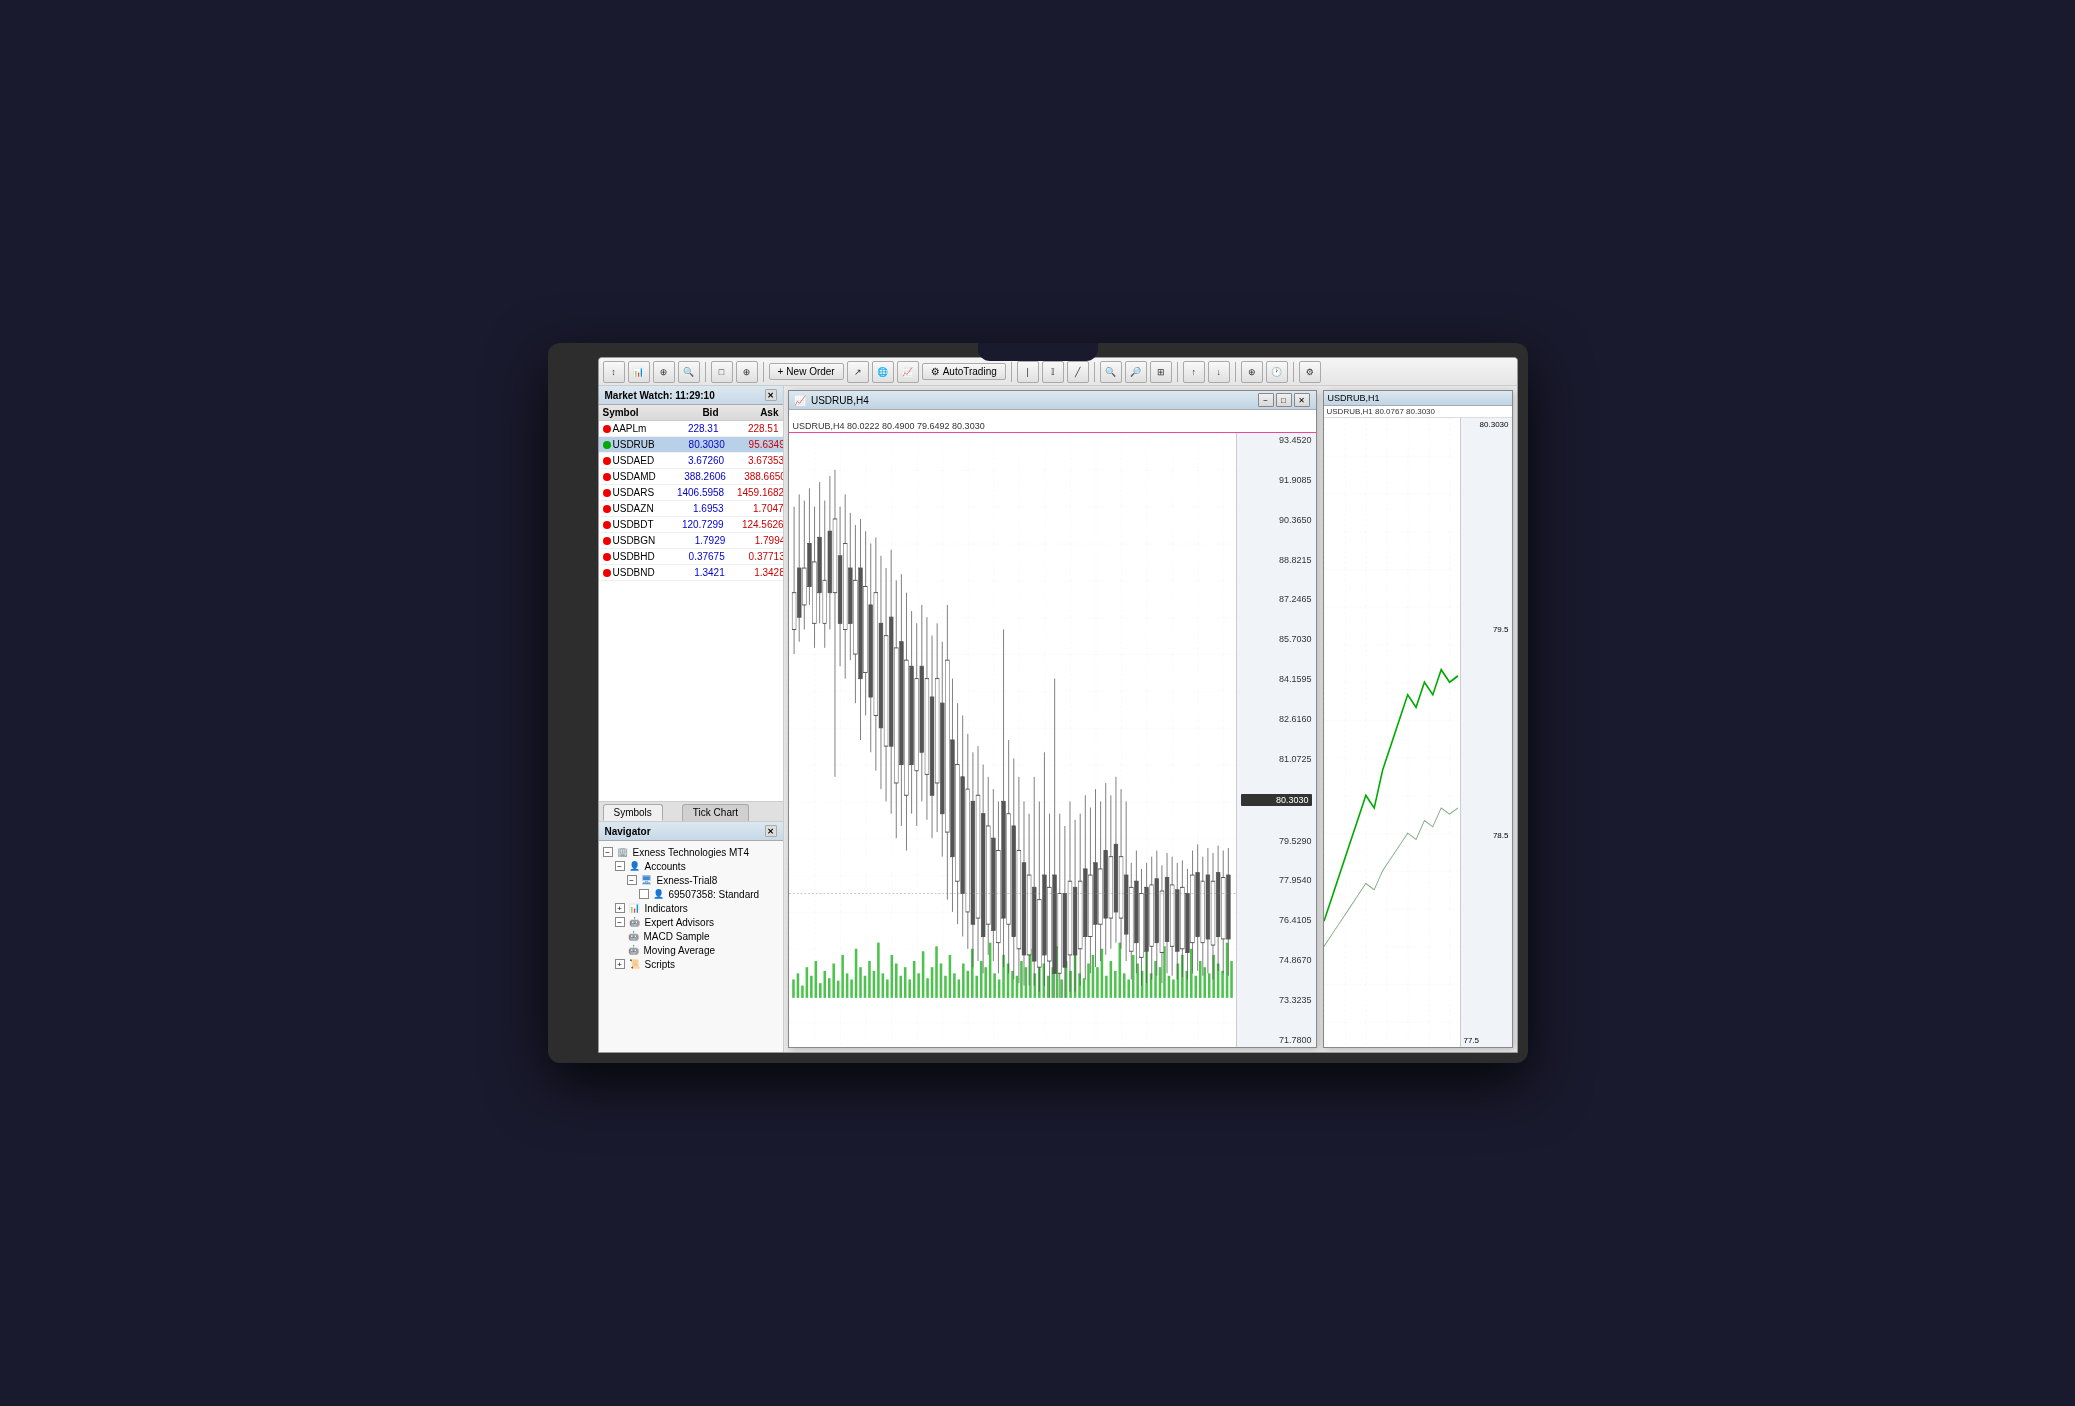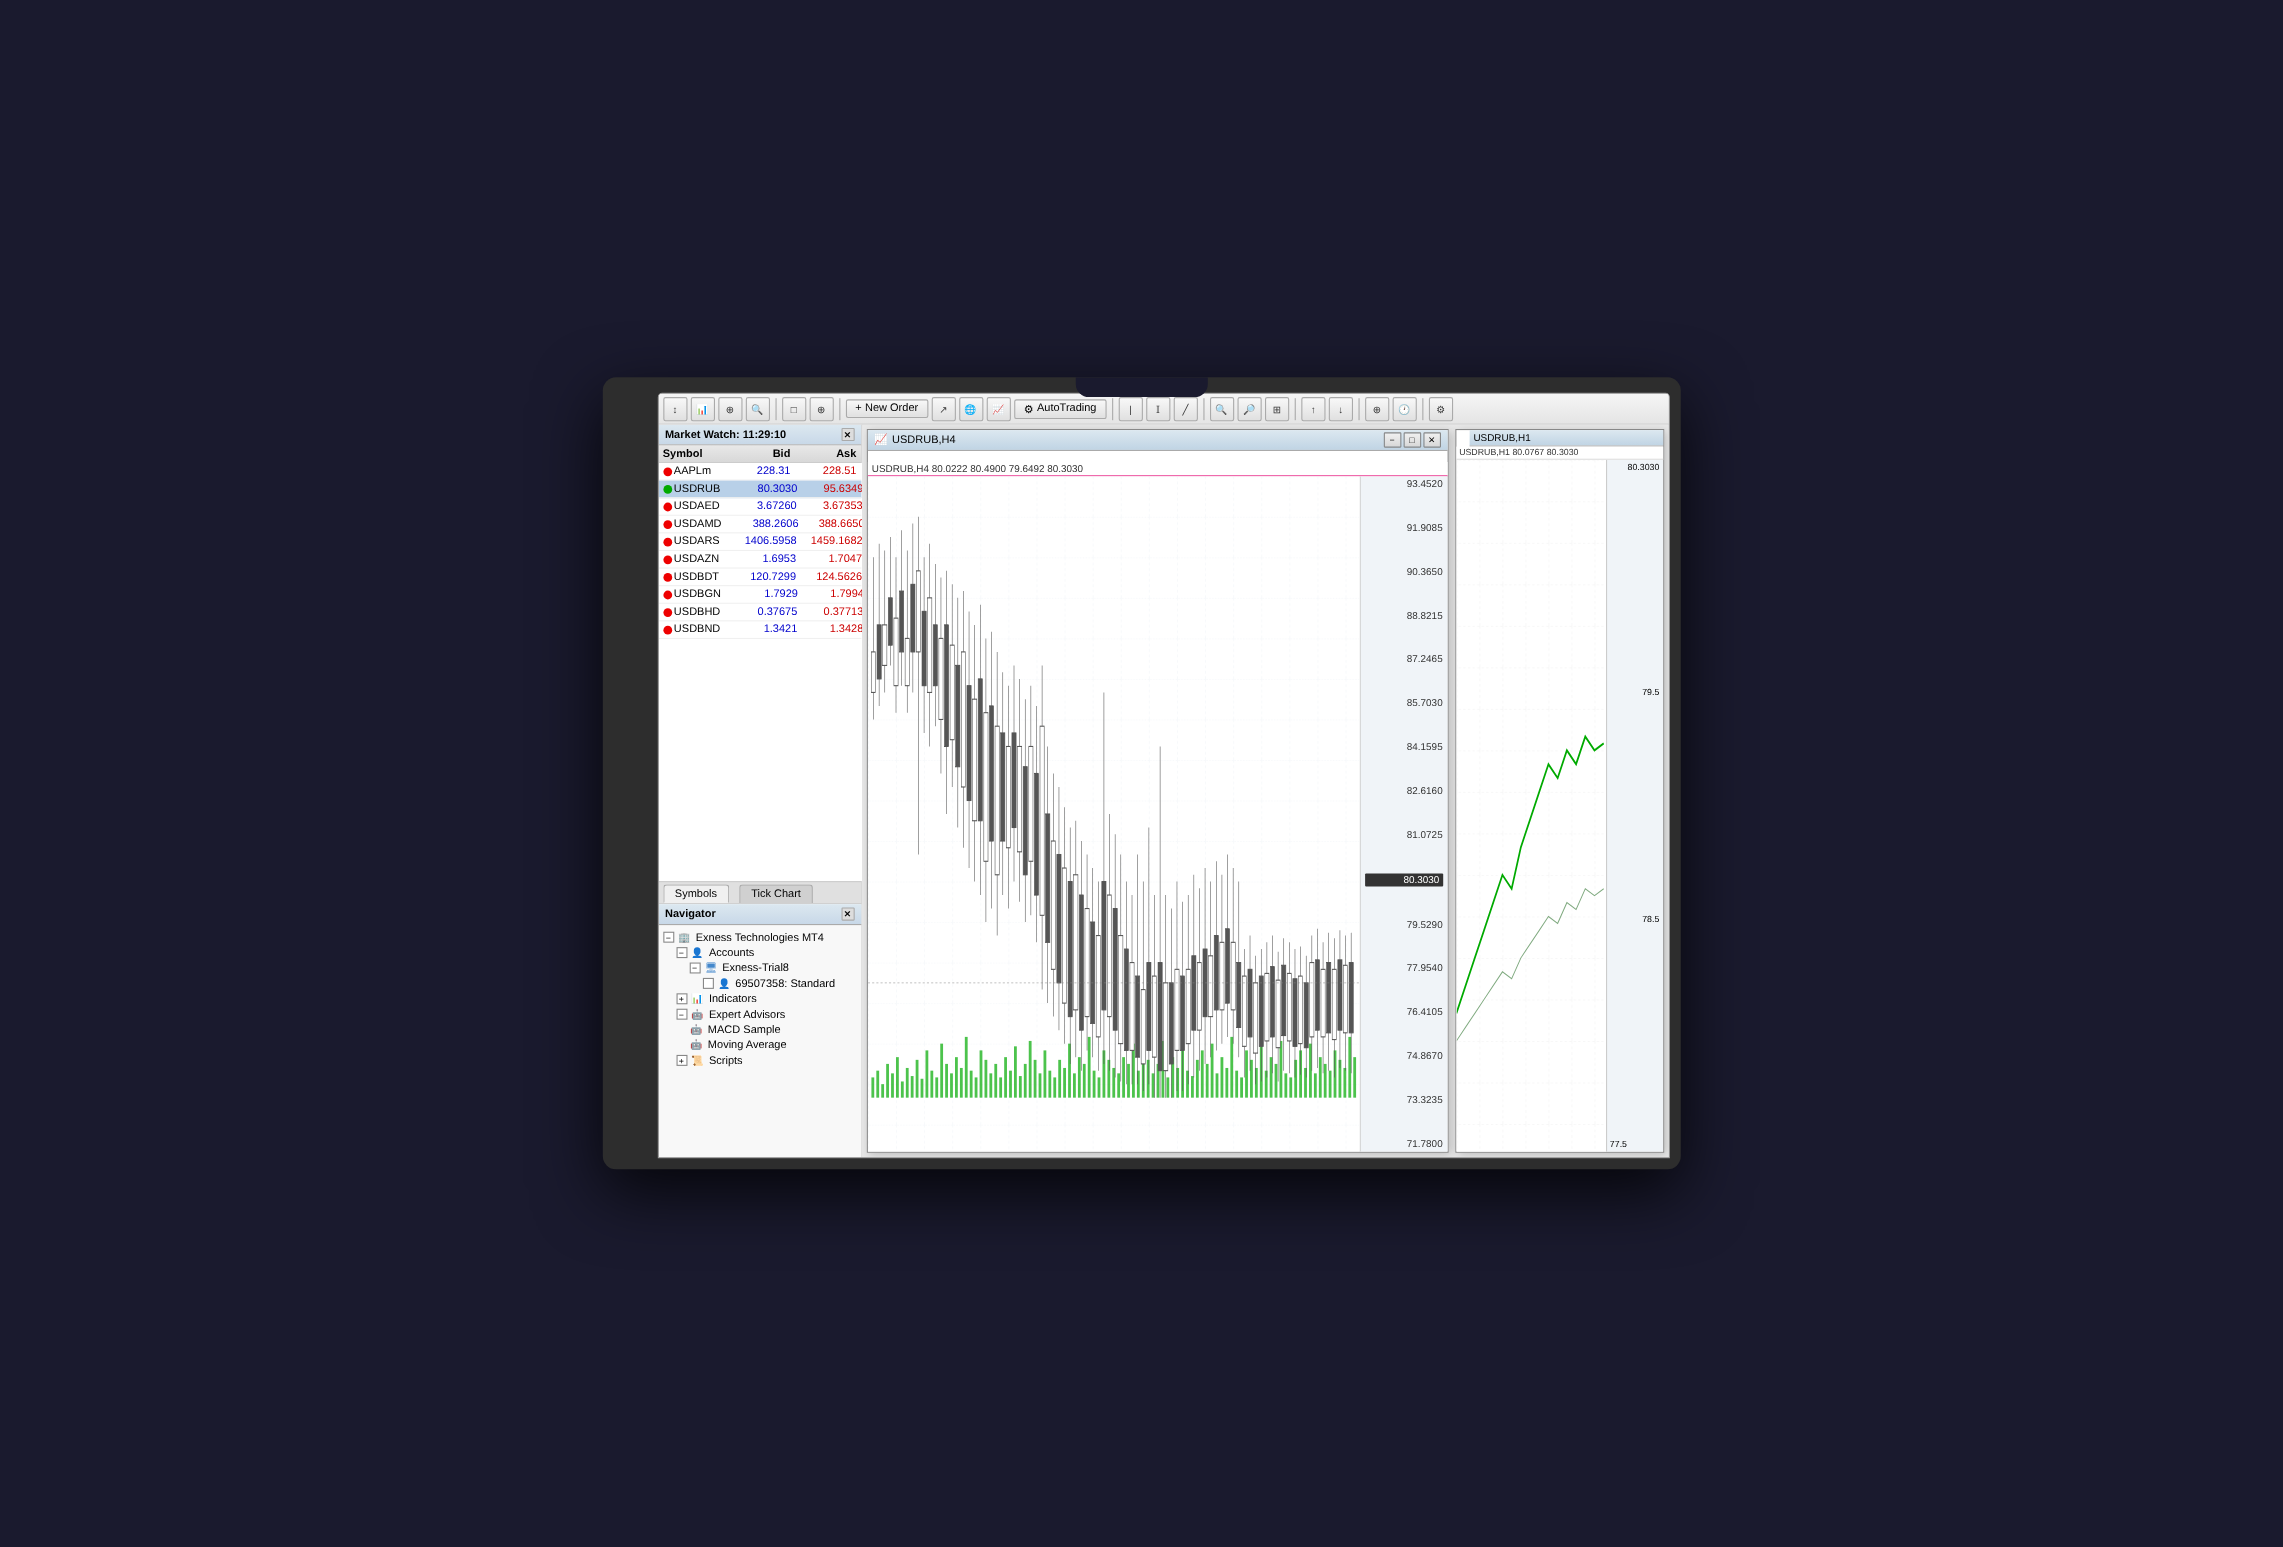--- a/index.html
+++ b/index.html
@@ -244,21 +244,21 @@
       padding: 2px 4px 0;
     }
     .tab {
       padding: 2px 10px;
       font-size: 10px;
       cursor: pointer;
       background: #d0d0d0;
       border: 1px solid #aaa;
       border-bottom: none;
       border-radius: 3px 3px 0 0;
-      margin-right: 9px;
+      margin-right: 19px;
     }
     .tab.active { background: #f0f0f0; border-bottom: 1px solid #f0f0f0; }
     
     .navigator {
       height: 230px;
       display: flex;
       flex-direction: column;
       background: #f8f8f8;
     }
     .nav-tree {
@@ -406,21 +406,20 @@
       display: flex;
       flex-direction: column;
       box-shadow: 2px 2px 8px rgba(0,0,0,0.2);
     }
     .mini-chart-title {
       background: linear-gradient(to bottom, #dce8f0, #c0d4e4);
       border-bottom: 1px solid #aaa;
       padding: 2px 4px;
       font-size: 9px;
       color: #000;
-      margin-left: 12px;
     }
     .mini-chart-body {
       flex: 1;
       display: flex;
       overflow: hidden;
     }
     .mini-chart-canvas {
       flex: 1;
       background: #fff;
       position: relative;

